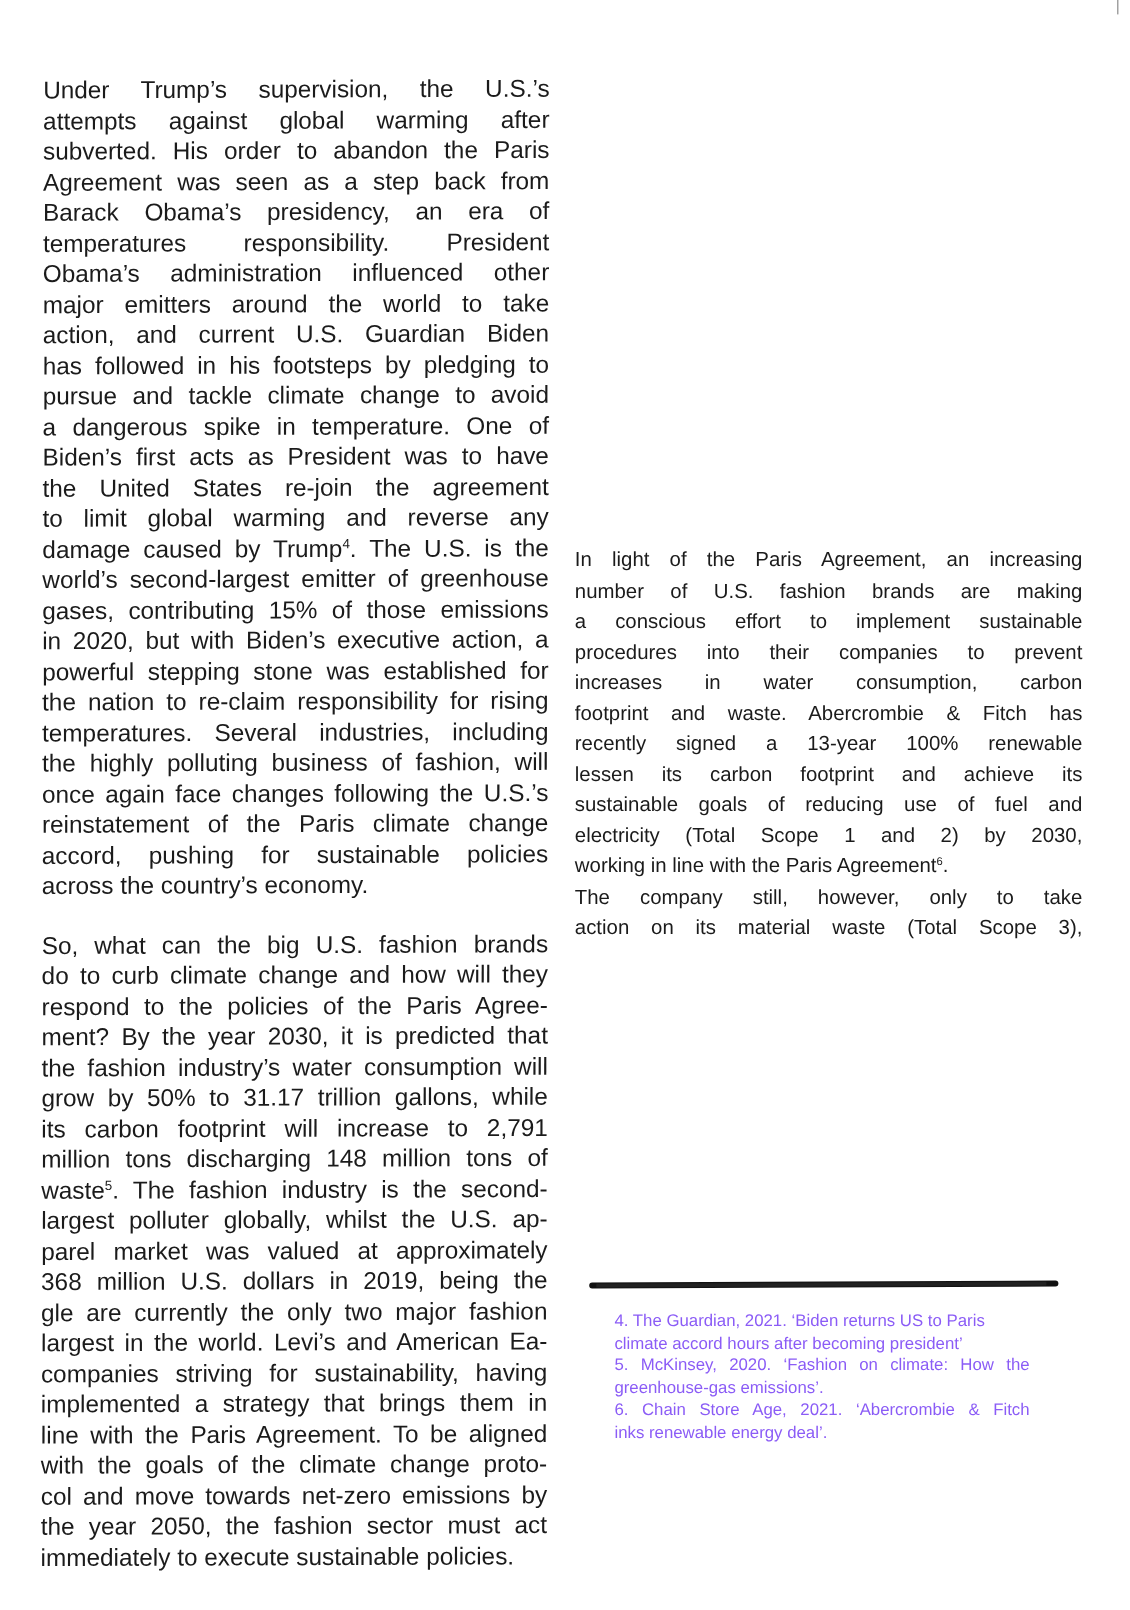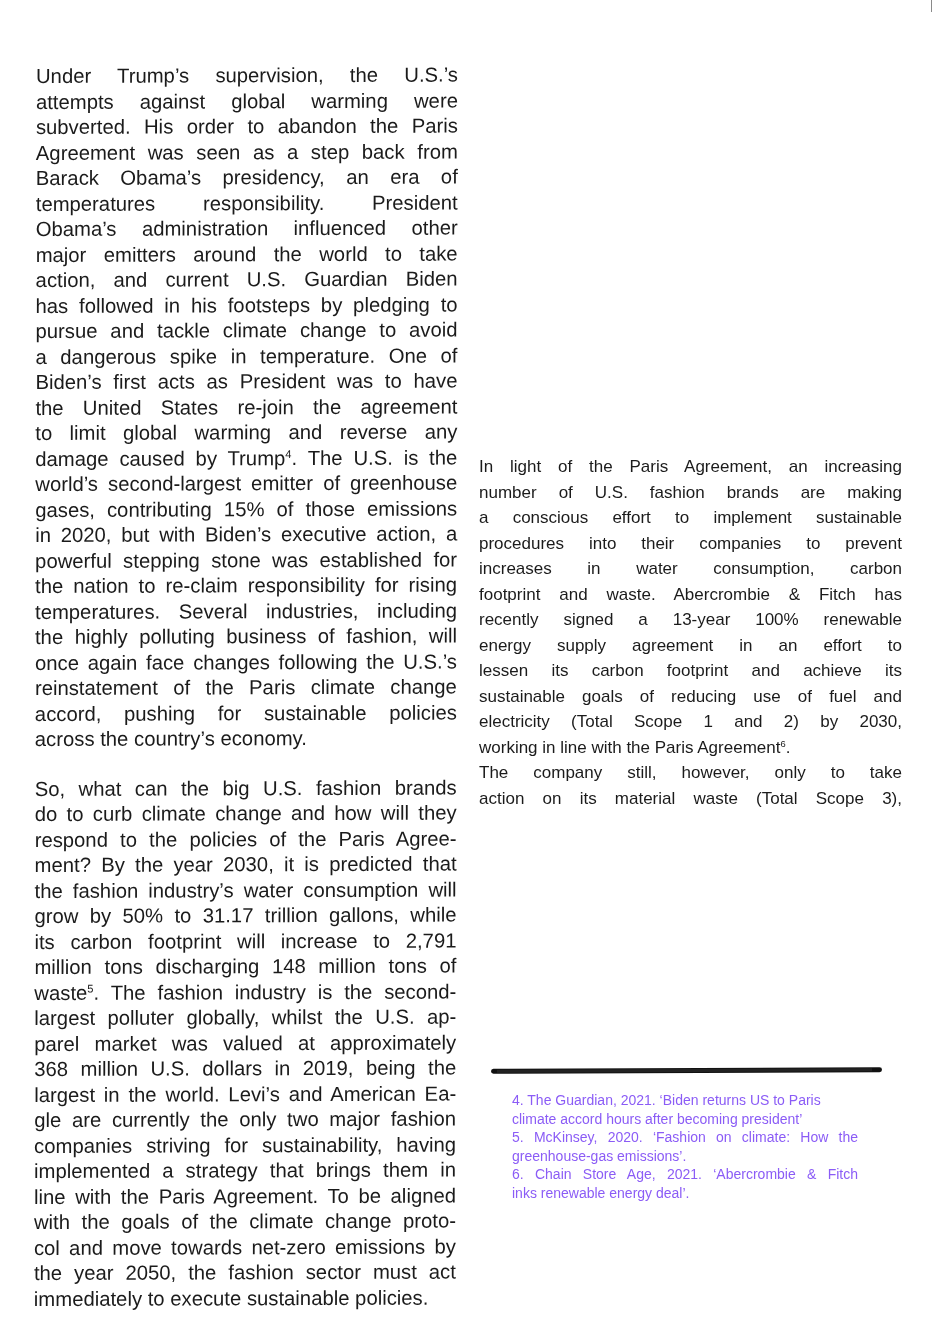--- a/index.html
+++ b/index.html
@@ -24,21 +24,21 @@
   #footnotes .fl.last { text-align-last: left; }
 </style>
 </head>
 <body>
 
 <div class="edge-mark"></div>
 
 <div id="left-col" class="col">
   <div class="p1">
     <span class="line">Under Trump’s supervision, the U.S.’s</span>
-    <span class="line">attempts against global warming were</span>
+    <span class="line">attempts against global warming after</span>
     <span class="line">subverted. His order to abandon the Paris</span>
     <span class="line">Agreement was seen as a step back from</span>
     <span class="line">Barack Obama’s presidency, an era of</span>
     <span class="line">temperatures responsibility. President</span>
     <span class="line">Obama’s administration influenced other</span>
     <span class="line">major emitters around the world to take</span>
     <span class="line">action, and current U.S. Guardian Biden</span>
     <span class="line">has followed in his footsteps by pledging to</span>
     <span class="line">pursue and tackle climate change to avoid</span>
     <span class="line">a dangerous spike in temperature. One of</span>
@@ -64,42 +64,41 @@
     <span class="line">respond to the policies of the Paris Agree-</span>
     <span class="line">ment? By the year 2030, it is predicted that</span>
     <span class="line">the fashion industry’s water consumption will</span>
     <span class="line">grow by 50% to 31.17 trillion gallons, while</span>
     <span class="line">its carbon footprint will increase to 2,791</span>
     <span class="line">million tons discharging 148 million tons of</span>
     <span class="line"><span>waste</span><sup>5</sup><span>. The fashion industry is the second-</span></span>
     <span class="line">largest polluter globally, whilst the U.S. ap-</span>
     <span class="line">parel market was valued at approximately</span>
     <span class="line">368 million U.S. dollars in 2019, being the</span>
+    <span class="line">gle are currently the only two major fashion</span>
     <span class="line">largest in the world. Levi’s and American Ea-</span>
-    <span class="line">gle are currently the only two major fashion</span>
     <span class="line">companies striving for sustainability, having</span>
     <span class="line">implemented a strategy that brings them in</span>
     <span class="line">line with the Paris Agreement. To be aligned</span>
     <span class="line">with the goals of the climate change proto-</span>
     <span class="line">col and move towards net-zero emissions by</span>
     <span class="line">the year 2050, the fashion sector must act</span>
     <span class="line last">immediately to execute sustainable policies.</span>
   </div>
 </div>
 
 <div id="right-col" class="col">
   <div>
     <span class="line">In light of the Paris Agreement, an increasing</span>
     <span class="line">number of U.S. fashion brands are making</span>
     <span class="line">a conscious effort to implement sustainable</span>
     <span class="line">procedures into their companies to prevent</span>
     <span class="line">increases in water consumption, carbon</span>
     <span class="line">footprint and waste. Abercrombie &amp; Fitch has</span>
     <span class="line">recently signed a 13-year 100% renewable</span>
-    <span class="line">energy supply agreement in an effort to</span>
     <span class="line">lessen its carbon footprint and achieve its</span>
     <span class="line">sustainable goals of reducing use of fuel and</span>
     <span class="line">electricity (Total Scope 1 and 2) by 2030,</span>
     <span class="line last"><span>working in line with the Paris Agreement</span><sup>6</sup><span>.</span></span>
     <span class="line">The company still, however, only to take</span>
     <span class="line">action on its material waste (Total Scope 3),</span>
   </div>
 </div>
 
 <div class="rule"></div>

